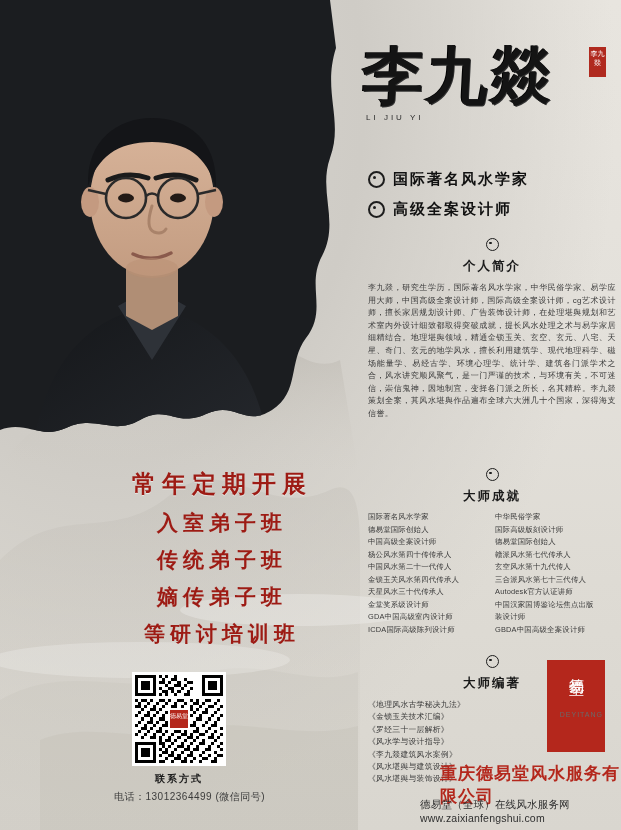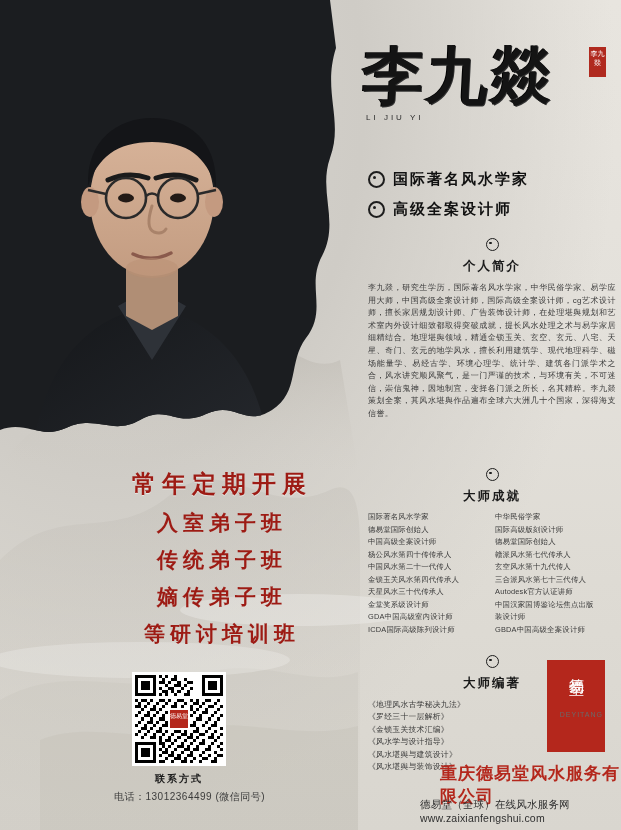--- a/index.html
+++ b/index.html
@@ -304,23 +304,24 @@
       </div>
     </div>
 
     <div class="sec" style="top:655px;">
       <div class="sec-head">
         <span class="ring"></span>
         <span class="label">大师编著</span>
       </div>
       <div class="books">
         <div>《地理风水古学秘决九法》</div>
+        <div>《金锁玉关技术汇编》</div>
         <div>《罗经三十一层解析》</div>
-        <div>《金锁玉关技术汇编》</div>
         <div>《风水学与设计指导》</div>
+        <div>《李九燚建筑风水案例》</div>
         <div>《风水堪舆与建筑设计》</div>
         <div>《风水堪舆与装饰设计》</div>
       </div>
     </div>
 
     <div class="big-seal">
       <span class="col">德易堂</span>
     </div>
     <div class="seal-text-en">DEYITANG</div>
   </div>

